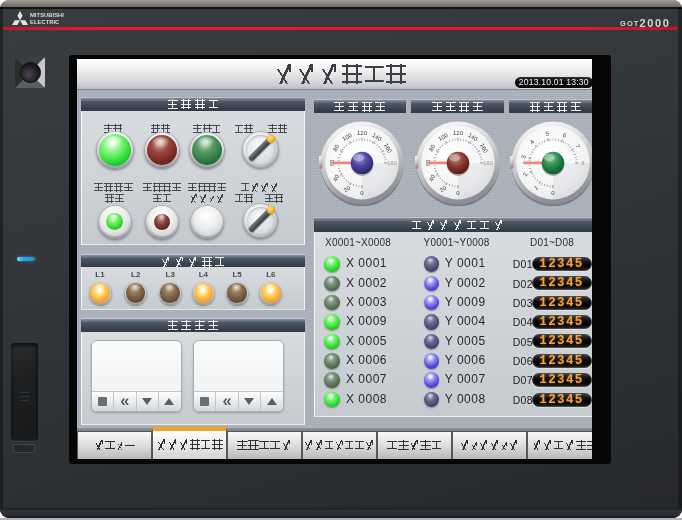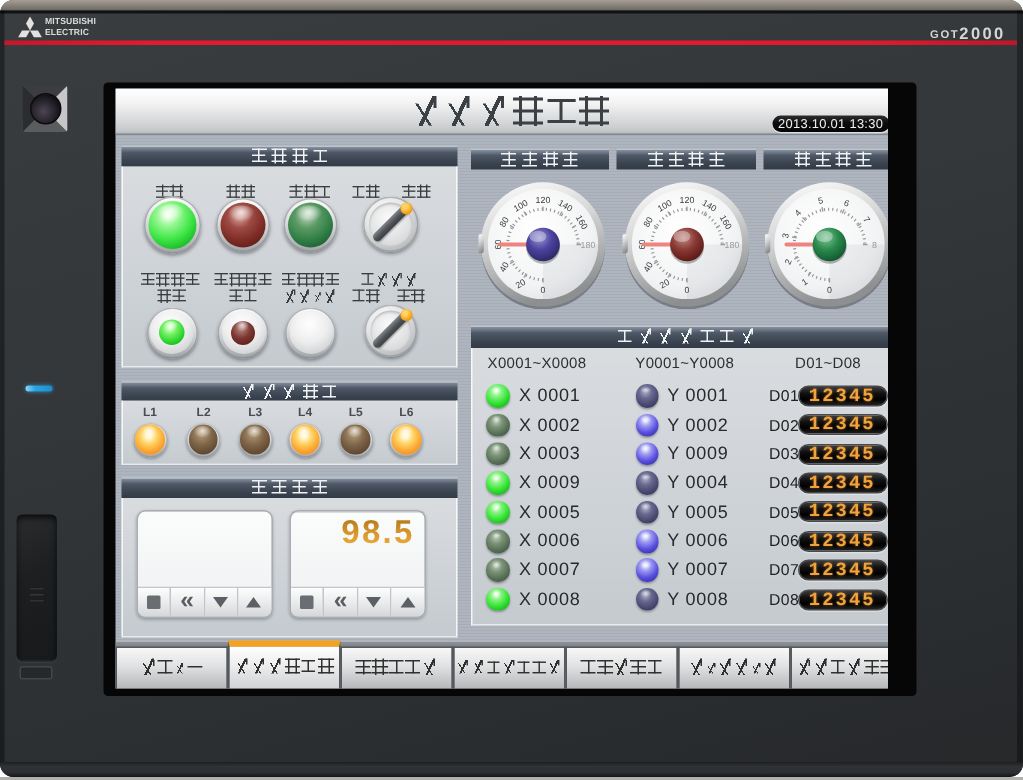--- a/index.html
+++ b/index.html
@@ -253,21 +253,20 @@
             <div class="tb tbq">«</div>
             <div class="tb">
               <i class="tri-dn"></i>
             </div>
             <div class="tb last">
               <i class="tri-up"></i>
             </div>
           </div>
         </div>
 <div class="tbox" style="left:115.9px;top:281.5px">
-          <div class="tnum torange">98.5</div>
           <div class="tbtns">
             <div class="tb">
               <i class="ic-stop"></i>
             </div>
             <div class="tb tbq">«</div>
             <div class="tb">
               <i class="tri-dn"></i>
             </div>
             <div class="tb last">
               <i class="tri-up"></i>

